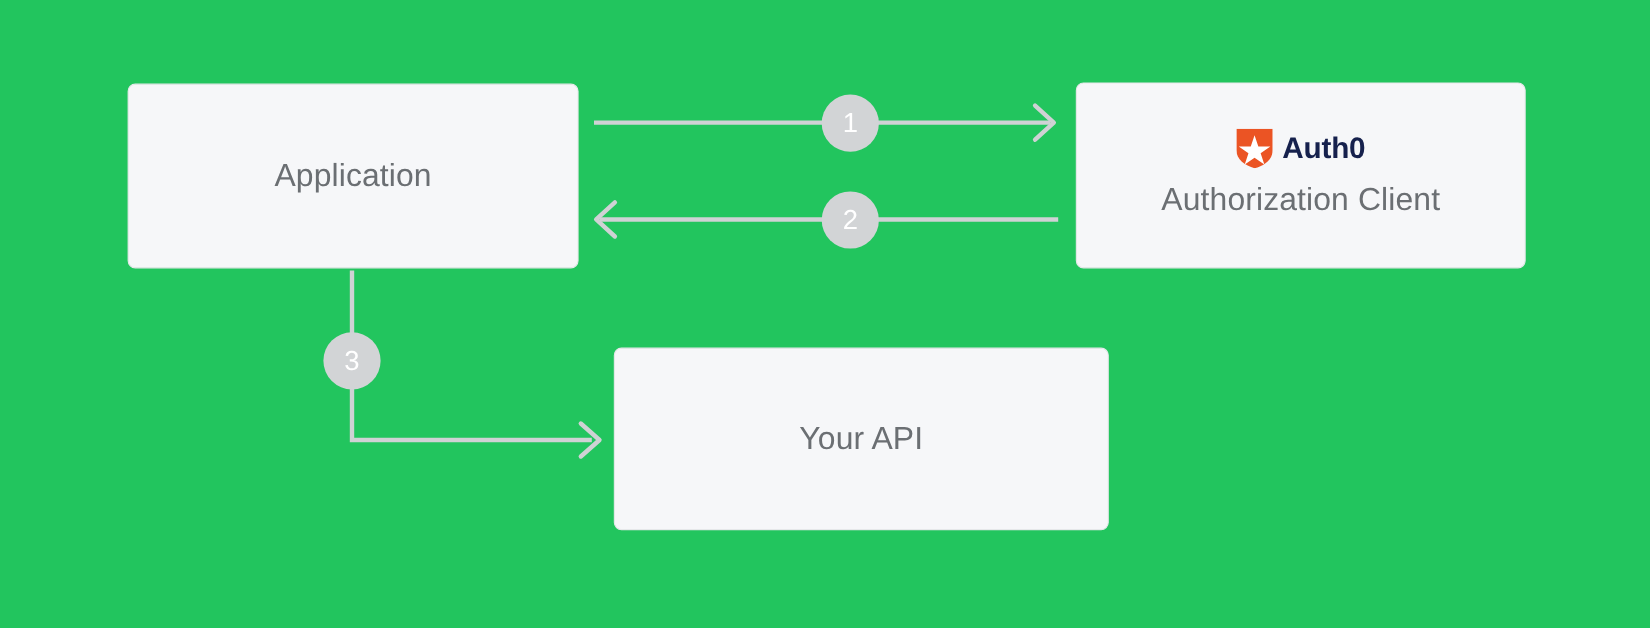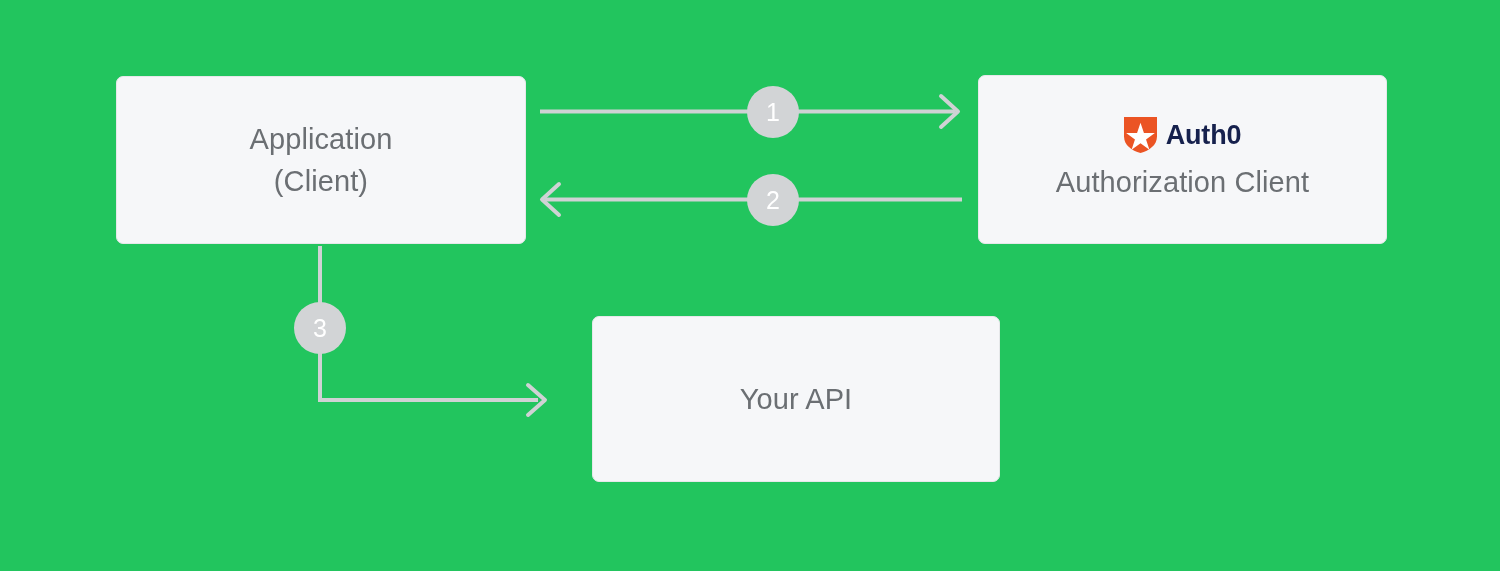--- a/index.html
+++ b/index.html
@@ -81,23 +81,23 @@
   #auth0-wordmark {
     color: #16214d;
     font-size: 27px;
     font-weight: bold;
     letter-spacing: -0.2px;
     line-height: 30px;
   }
 
   
   #box-your-api {
-    left: 592px;
+    left: 558px;
     top: 316px;
-    width: 408px;
+    width: 450px;
     height: 166px;
   }
 
   
   .step-badge {
     position: absolute;
     width: 52px;
     height: 52px;
     border-radius: 50%;
     background: #d2d4d6;
@@ -131,21 +131,20 @@
     </g>
 
     <g>
       <polyline points="320,246 320,400 538,400" fill="none" stroke="#cfd2d4" stroke-width="4" stroke-linecap="butt" stroke-linejoin="miter"></polyline>
       <polyline points="528,385 545,400 528,415" fill="none" stroke="#cfd2d4" stroke-width="4" stroke-linecap="round" stroke-linejoin="round"></polyline>
     </g>
   </svg>
 
   <div class="node-box" id="box-application">
     <div class="node-line">Application</div>
-    <div class="node-line">(Client)</div>
   </div>
 
   <div class="node-box" id="box-auth-server">
     <div id="auth0-logo-row">
       <svg id="auth0-shield" viewBox="0 0 34 37" aria-hidden="true">
         <path d="M17 0 L34 0 L34 20 C34 29 26 34.5 17 37 C8 34.5 0 29 0 20 L0 0 Z" fill="#eb5424"></path>
         <path d="M17 6.0 L20.55 16.55 L31.8 16.55 L22.7 23.05 L26.2 33.6 L17 27.1 L7.8 33.6 L11.3 23.05 L2.2 16.55 L13.45 16.55 Z" fill="#ffffff"></path>
       </svg>
       <span id="auth0-wordmark">Auth0</span>
     </div>

